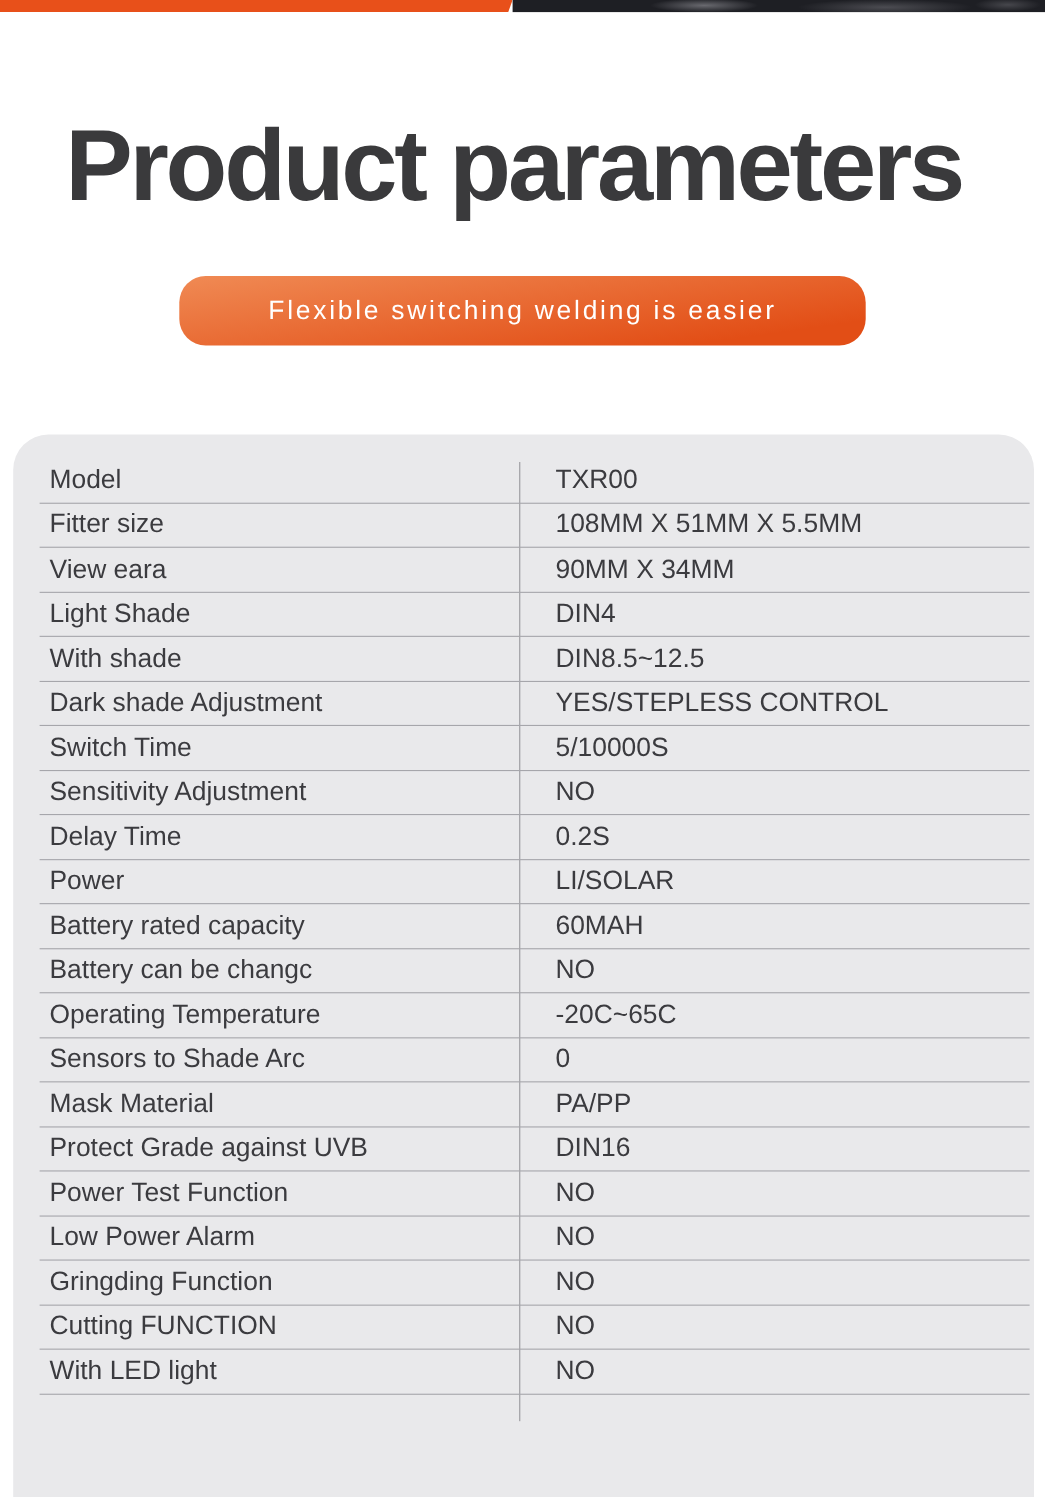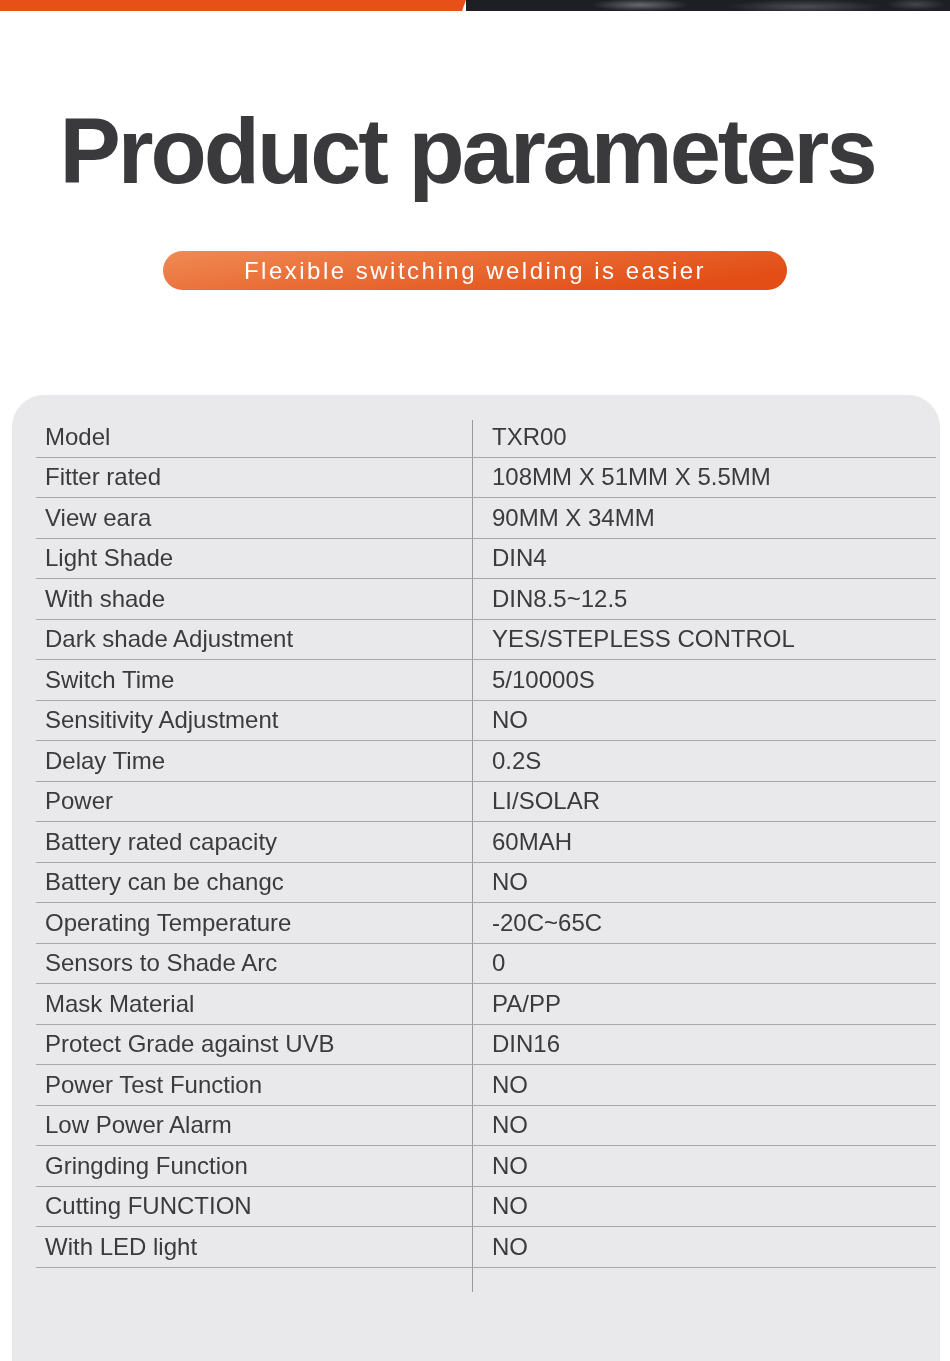--- a/index.html
+++ b/index.html
@@ -26,38 +26,38 @@
       radial-gradient(ellipse 70px 9px at 36% 45%, rgba(130,130,136,.75), transparent 70%),
       radial-gradient(ellipse 110px 10px at 70% 60%, rgba(100,100,106,.65), transparent 72%),
       radial-gradient(ellipse 40px 8px at 93% 40%, rgba(110,110,116,.5), transparent 75%),
       var(--dark-strip);}
 
   .title{position:absolute;top:96px;left:0;width:934px;text-align:center;
     font-size:92px;font-weight:700;letter-spacing:-3px;color:var(--title-color);
     line-height:1.2;white-space:nowrap;}
 
   .banner{position:absolute;top:251px;left:50%;transform:translateX(-50%);
-    width:624px;height:39px;border-radius:24px;
+    width:624px;height:63px;border-radius:24px;
     background:linear-gradient(172deg, var(--banner-top) 0%, var(--banner-bottom) 85%);
     display:flex;align-items:center;justify-content:center;}
   .banner span{color:var(--banner-text);font-size:24px;letter-spacing:2.5px;
     font-weight:400;white-space:nowrap;}
 
   .card{position:absolute;top:395px;left:12px;width:928px;height:1188px;
     background:var(--card-bg);border-radius:32px;}
 
   .divider{position:absolute;left:460px;top:25px;width:1px;height:872px;
     background:var(--divider);}
 
   .rows{position:absolute;left:24px;top:22px;width:900px;}
   .row{display:flex;height:40.5px;border-bottom:1px solid var(--line);
     align-items:center;color:var(--text);font-size:24px;}
   .cell{white-space:nowrap;overflow:visible;}
   .cell.label{width:436px;padding-left:9px;}
-  .cell.value{flex:1;padding-left:20px;}
+  .cell.value{flex:1;padding-left:33px;}
 </style>
 </head>
 <body>
 
 <div>
 
   <header class="topstrip">
     <div class="strip-orange"></div>
     <div class="strip-dark"></div>
   </header>
@@ -69,21 +69,21 @@
   </div>
 
   <section class="card">
     <div class="divider"></div>
     <div class="rows">
         <div class="row">
           <div class="cell label">Model</div>
           <div class="cell value">TXR00</div>
         </div>
         <div class="row">
-          <div class="cell label">Fitter rated</div>
+          <div class="cell label">Fitter size</div>
           <div class="cell value">108MM X 51MM X 5.5MM</div>
         </div>
         <div class="row">
           <div class="cell label">View eara</div>
           <div class="cell value">90MM X 34MM</div>
         </div>
         <div class="row">
           <div class="cell label">Light Shade</div>
           <div class="cell value">DIN4</div>
         </div>

